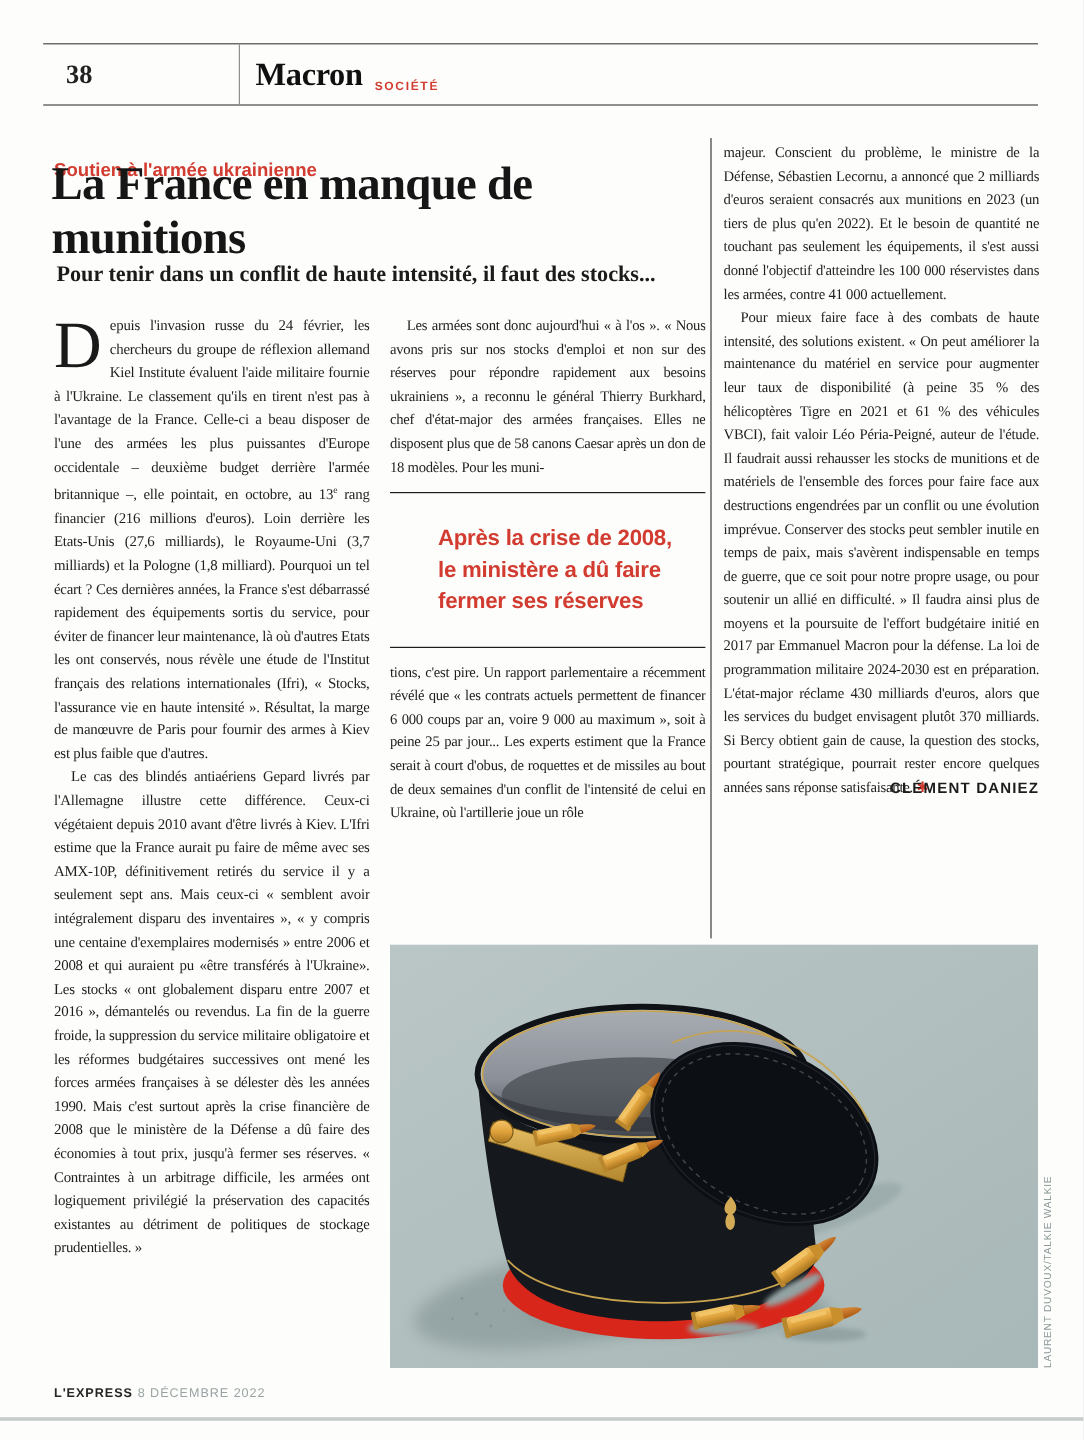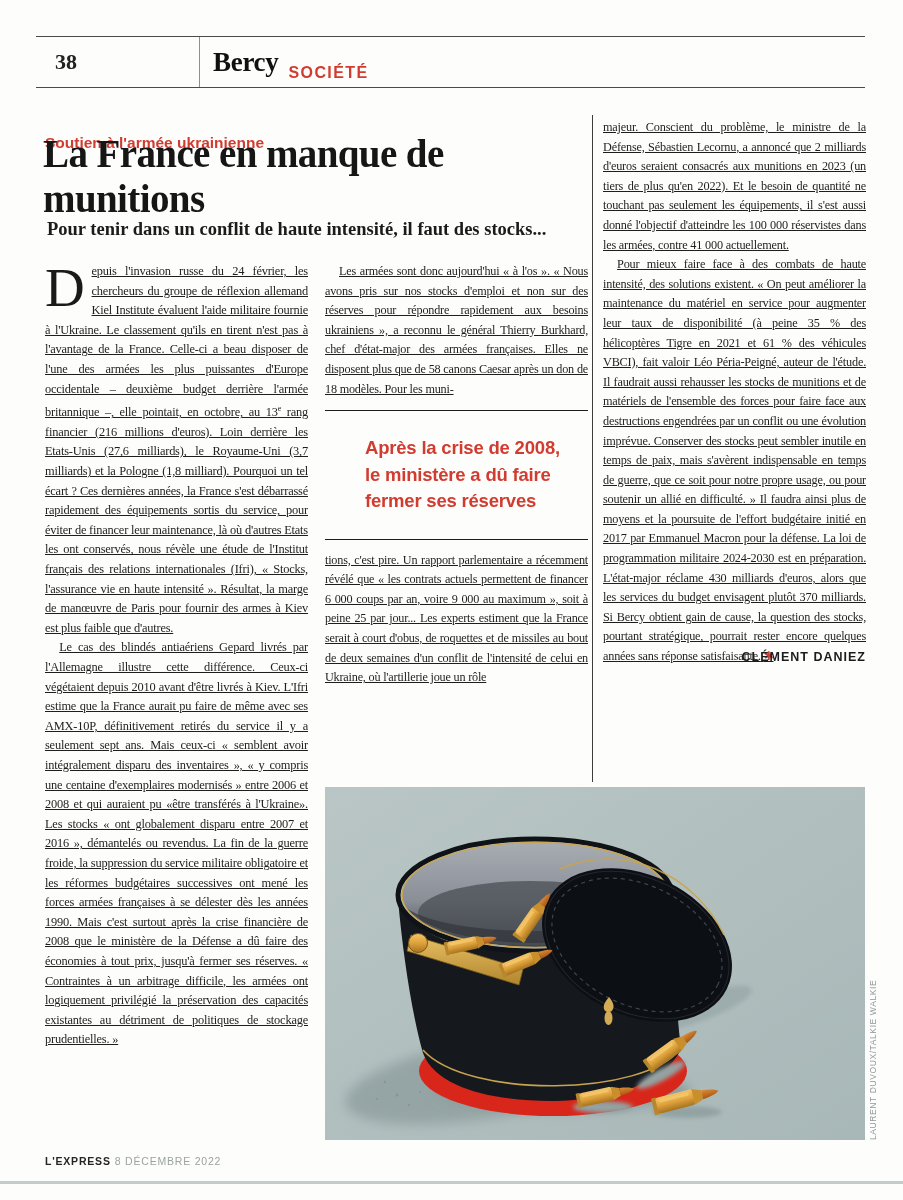--- a/index.html
+++ b/index.html
@@ -7,37 +7,37 @@
         font-family:"Liberation Serif","DejaVu Serif",serif;color:var(--ink,#1e1e1c);}
 
   
   .band{position:absolute;left:36px;top:36px;width:829px;height:50px;
         border-top:1px solid #4a4a4a;border-bottom:1px solid #4a4a4a;
         display:flex;align-items:center;}
   .pagenum{width:163px;padding-left:19px;font-size:22px;font-weight:700;color:#222;box-sizing:border-box;}
   .band-divider{width:1px;height:50px;background:#8f8f8f;}
   .section{margin-left:13px;font-size:27px;font-weight:700;color:#101010;letter-spacing:-0.3px;}
   .rubric{margin-left:10px;margin-top:21px;font-family:"Liberation Sans","DejaVu Sans",sans-serif;
-          font-size:16px;font-weight:700;color:var(--accent,#d23c30);letter-spacing:1.4px;}
+          font-size:10px;font-weight:700;color:var(--accent,#d23c30);letter-spacing:1.4px;}
 
   
   .kicker{position:absolute;left:45px;top:113px;font-family:"Liberation Sans","DejaVu Sans",sans-serif;
           font-size:15.5px;font-weight:700;color:var(--accent,#d23c30);margin-top:21px;}
   .headline{position:absolute;left:43px;top:131px;margin:0;width:560px;
             font-size:39px;font-weight:700;letter-spacing:-0.6px;color:#161616;}
   .deck{position:absolute;left:31px;top:200px;margin:16px;width:545px;
         font-size:18.5px;font-weight:700;line-height:26px;color:#1b1b1a;}
 
   
   .col{position:absolute;width:263px;text-align:justify;font-size:12.4px;line-height:19.6px;
        letter-spacing:-0.2px;hyphens:auto;-webkit-hyphens:auto;}
   .col1{left:45px;top:262px;height:892px;overflow:hidden;}
   .col2{left:325px;top:262px;font-size:12.2px;height:524px;overflow:hidden;}
   .col3{left:603px;top:118px;font-size:12.25px;height:668px;overflow:hidden;}
-  .bp{margin:0;text-decoration:underline;}
+  .bp{margin:0;}
   .bp.indent{text-indent:1.15em;}
   .dropcap{float:left;font-size:55px;line-height:45px;padding:3px 7px 0 0;font-weight:400;color:#1a1a1a;}
   sup{font-size:8px;}
 
   .qrule{border:0;border-top:1.5px solid #1d1d1b;margin:11px 0;}
   .pullquote{font-family:"Liberation Sans","DejaVu Sans",sans-serif;font-weight:700;
              font-size:18.5px;line-height:26.5px;color:var(--accent,#d23c30);
              padding:13px 4px 13px 40px;text-align:left;}
   .colrule{position:absolute;left:592px;top:115px;width:1px;height:667px;background:#3c3c3c;}
 
@@ -61,21 +61,21 @@
   .bottomrule{position:absolute;left:0;top:1181px;width:903px;height:3px;background:#c6cbcb;}
 </style>
 </head>
 <body>
 
 <div class="page">
 
   <header class="band">
     <div class="pagenum">38</div>
     <div class="band-divider"></div>
-    <div class="section">Bercy</div>
+    <div class="section">Macron</div>
     <div class="rubric">SOCIÉTÉ</div>
   </header>
 
   <div class="kicker">Soutien à l'armée ukrainienne</div>
   <h1 class="headline">La France en manque de munitions</h1>
   <p class="deck"><span>Pour tenir dans un conflit de haute intensité, il faut des stocks...</span><br></p>
 
   <section class="col col1">
     <p class="bp"><span class="dropcap">D</span><span>epuis l'invasion russe du 24 février, les chercheurs du groupe de réflexion allemand Kiel Institute évaluent l'aide militaire fournie à l'Ukraine. Le classement qu'ils en tirent n'est pas à l'avantage de la France. Celle-ci a beau disposer de l'une des armées les plus puissantes d'Europe occidentale – deuxième budget derrière l'armée britannique –, elle pointait, en octobre, au 13</span><sup>e</sup><span> rang financier (216 millions d'euros). Loin derrière les Etats-Unis (27,6 milliards), le Royaume-Uni (3,7 milliards) et la Pologne (1,8 milliard). Pourquoi un tel écart ? Ces dernières années, la France s'est débarrassé rapidement des équipements sortis du service, pour éviter de financer leur maintenance, là où d'autres Etats les ont conservés, nous révèle une étude de l'Institut français des relations internationales (Ifri), « Stocks, l'assurance vie en haute intensité ». Résultat, la marge de manœuvre de Paris pour fournir des armes à Kiev est plus faible que d'autres.</span></p>
     <p class="bp indent">Le cas des blindés antiaériens Gepard livrés par l'Allemagne illustre cette différence. Ceux-ci végétaient depuis 2010 avant d'être livrés à Kiev. L'Ifri estime que la France aurait pu faire de même avec ses AMX-10P, définitivement retirés du service il y a seulement sept ans. Mais ceux-ci « semblent avoir intégralement disparu des inventaires », « y compris une centaine d'exemplaires modernisés » entre 2006 et 2008 et qui auraient pu «être transférés à l'Ukraine». Les stocks « ont globalement disparu entre 2007 et 2016 », démantelés ou revendus. La fin de la guerre froide, la suppression du service militaire obligatoire et les réformes budgétaires successives ont mené les forces armées françaises à se délester dès les années 1990. Mais c'est surtout après la crise financière de 2008 que le ministère de la Défense a dû faire des économies à tout prix, jusqu'à fermer ses réserves. « Contraintes à un arbitrage difficile, les armées ont logiquement privilégié la préservation des capacités existantes au détriment de politiques de stockage prudentielles. »</p>

